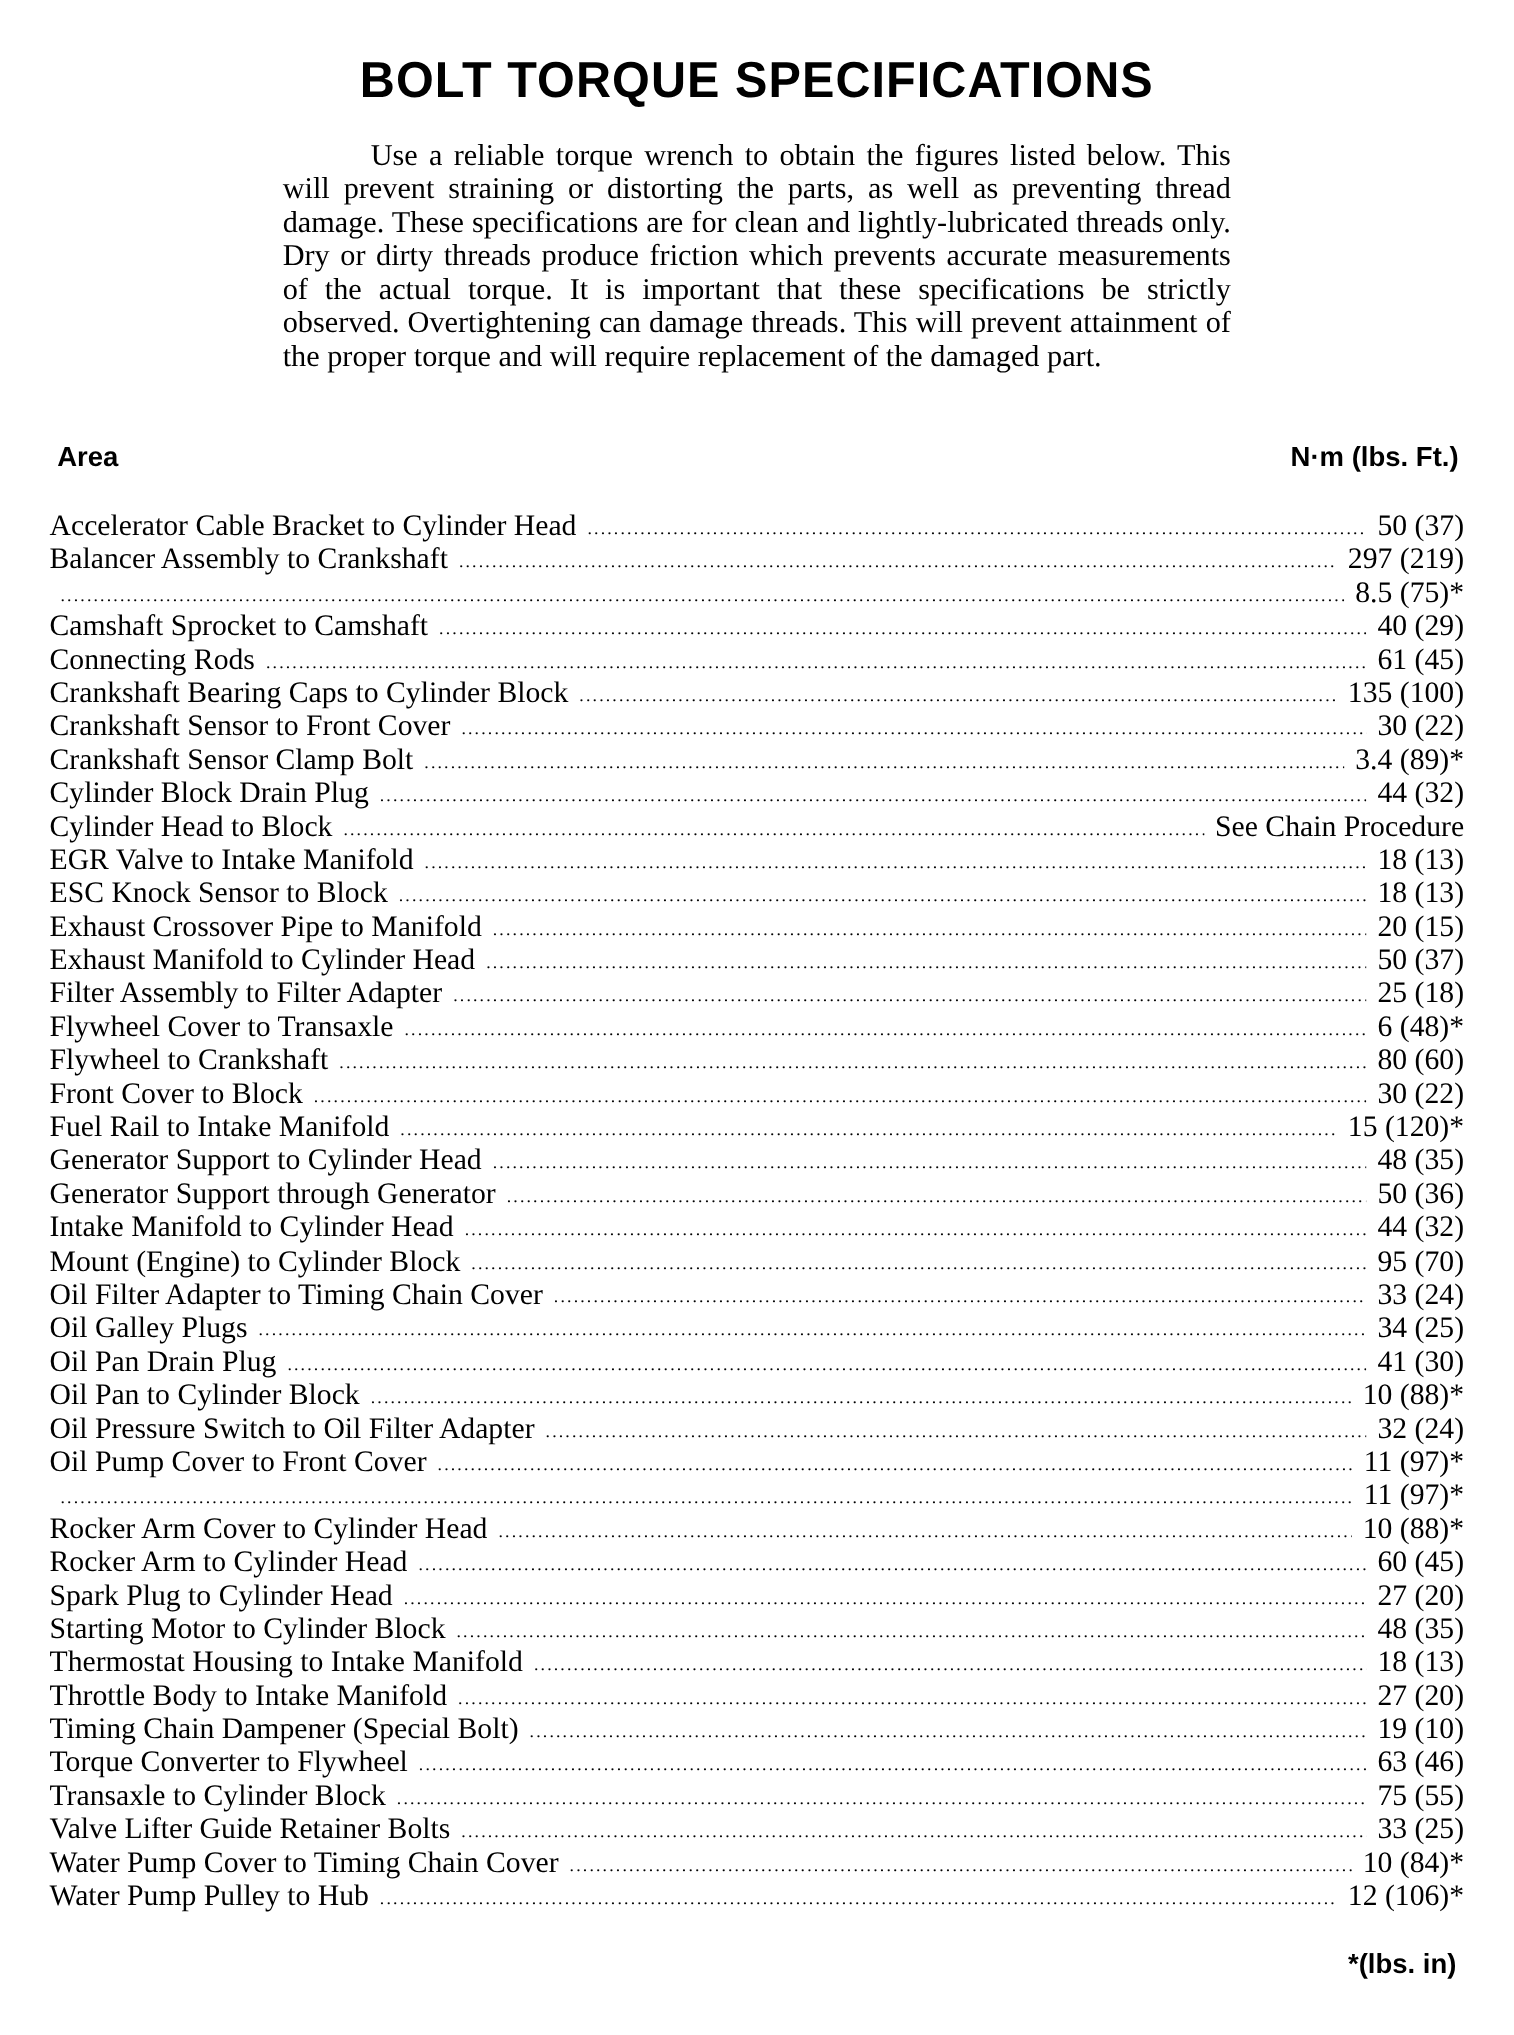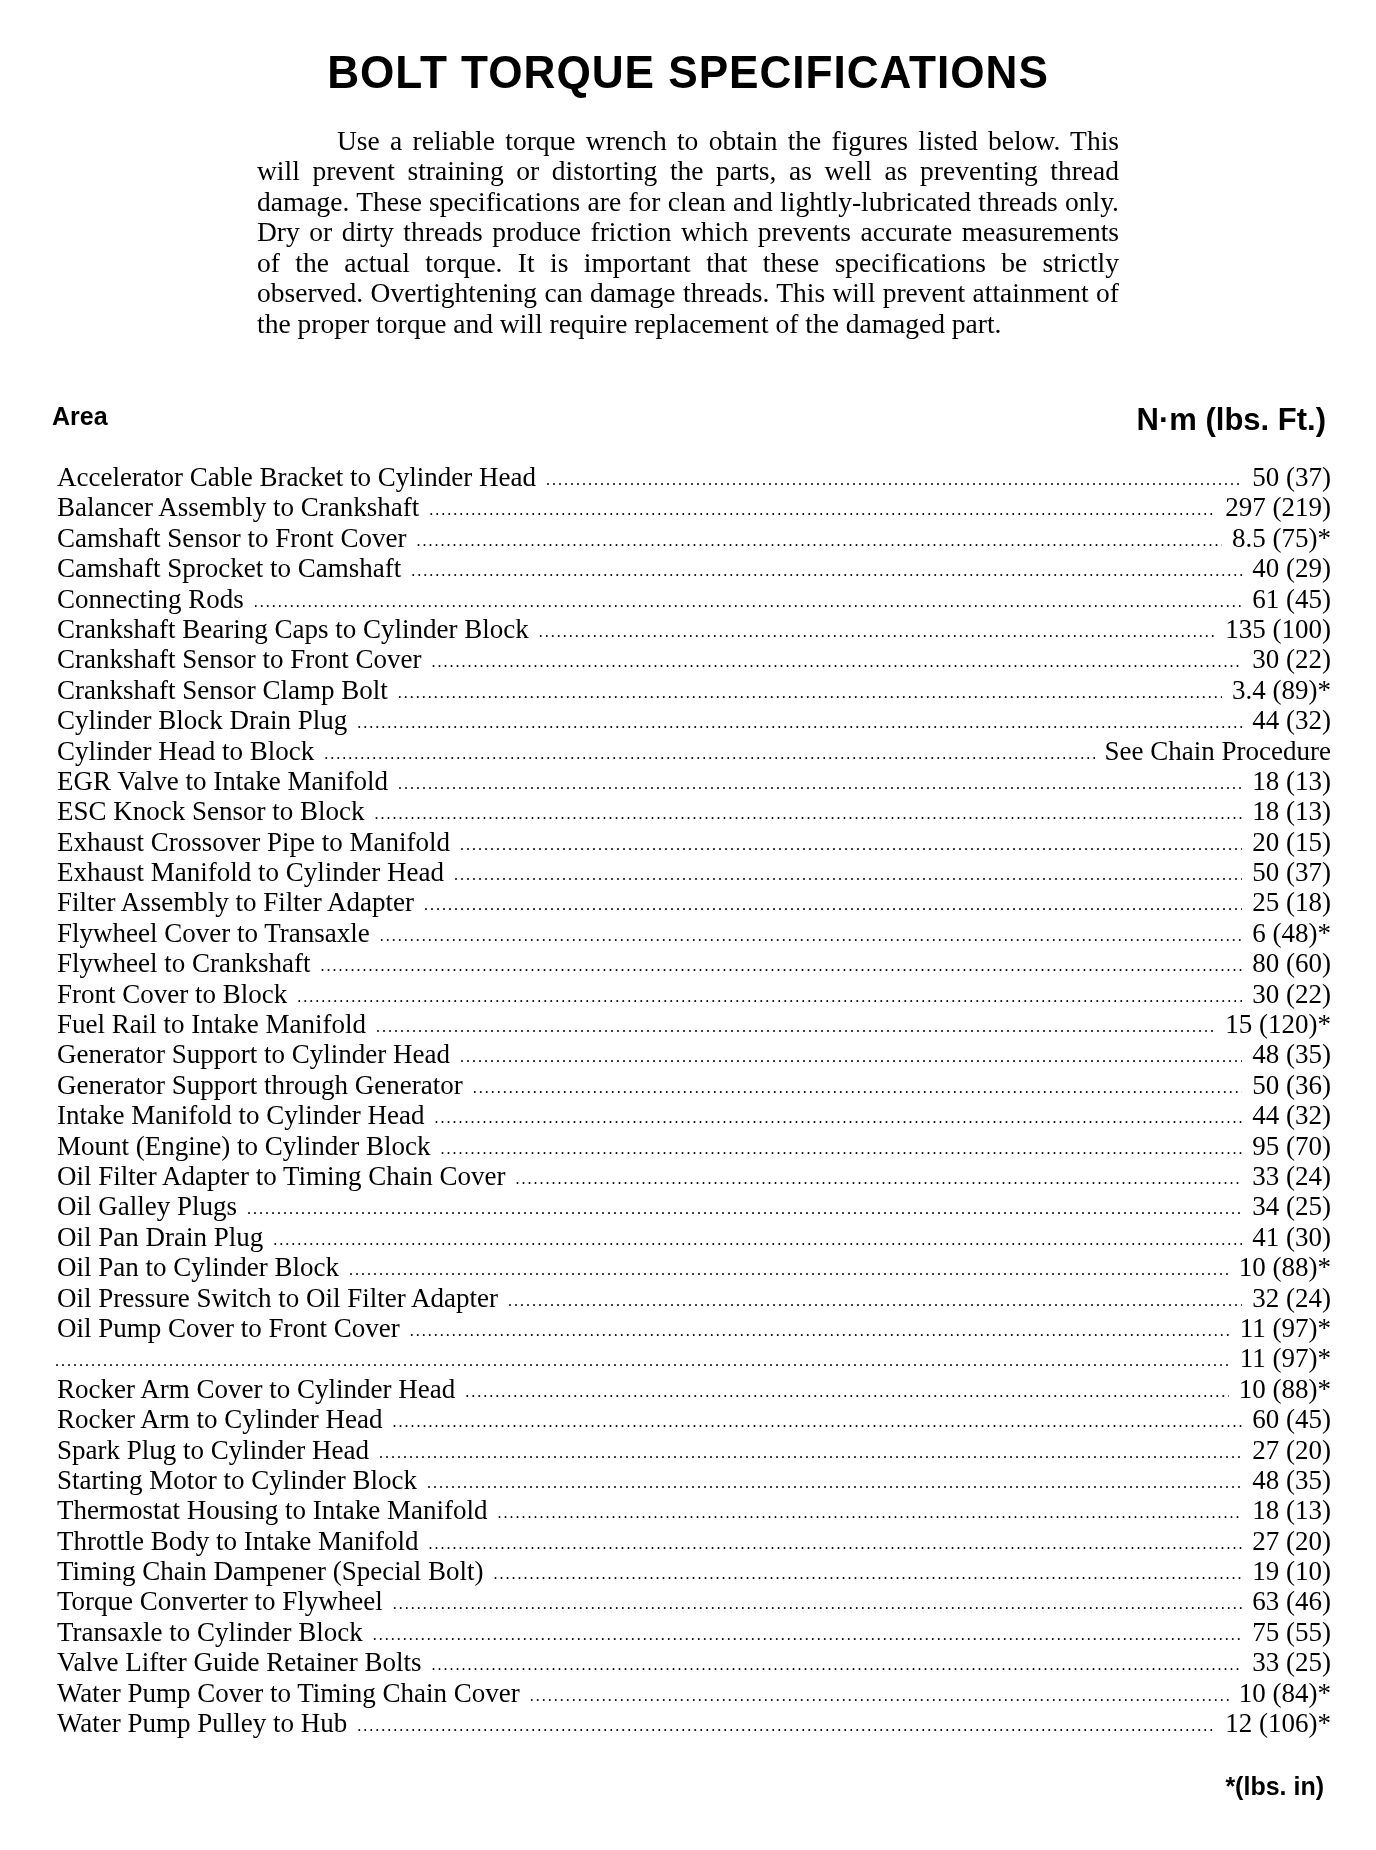--- a/index.html
+++ b/index.html
@@ -45,21 +45,21 @@
       font-family: "Liberation Sans", sans-serif;
       font-weight: bold;
       font-size: 25px;
     }
     .header-unit {
       position: absolute;
       right: 50px;
       top: 402px;
       font-family: "Liberation Sans", sans-serif;
       font-weight: bold;
-      font-size: 31px;
+      font-size: 25px;
     }
     .spec-list {
       position: absolute;
       left: 45px;
       top: 462px;
       width: 1286px;
       margin: 0;
       padding: 0;
       list-style: none;
     }
@@ -67,21 +67,20 @@
       display: flex;
       align-items: baseline;
       height: 30.4px;
       font-family: "Liberation Serif", serif;
       font-size: 27px;
       line-height: 30.4px;
       white-space: nowrap;
     }
     .spec-row .label {
       flex: 0 0 auto;
-      margin-left: 12px;
     }
     .spec-row .leader {
       flex: 1 1 auto;
       overflow: hidden;
       margin: 0 10px;
       font-size: 16px;
       letter-spacing: 2px;
       color: #000;
       position: relative;
       top: -1px;
@@ -117,21 +116,20 @@
       <span class="label">Accelerator Cable Bracket to Cylinder Head</span>
       <span class="leader"></span>
       <span class="value">50 (37)</span>
     </li>
     <li class="spec-row">
       <span class="label">Balancer Assembly to Crankshaft</span>
       <span class="leader"></span>
       <span class="value">297 (219)</span>
     </li>
     <li class="spec-row">
-      <span class="label">Camshaft Sensor to Front Cover</span>
       <span class="leader"></span>
       <span class="value">8.5 (75)*</span>
     </li>
     <li class="spec-row">
       <span class="label">Camshaft Sprocket to Camshaft</span>
       <span class="leader"></span>
       <span class="value">40 (29)</span>
     </li>
     <li class="spec-row">
       <span class="label">Connecting Rods</span>

